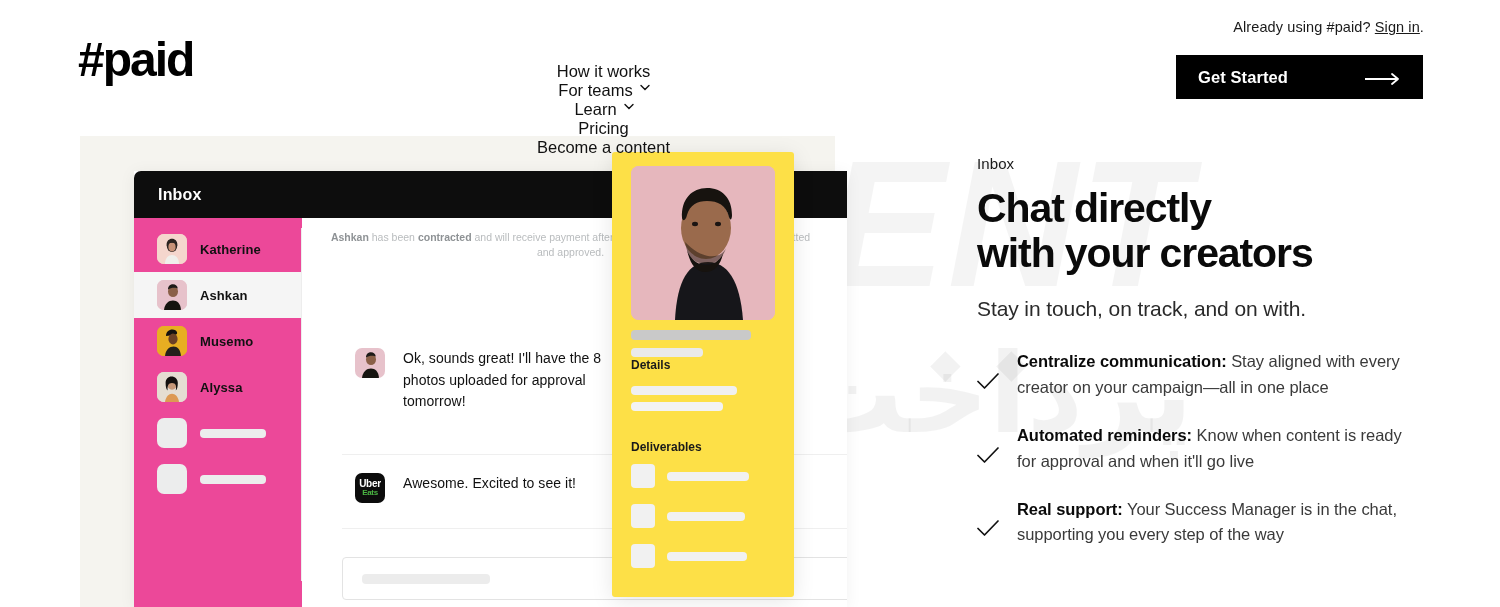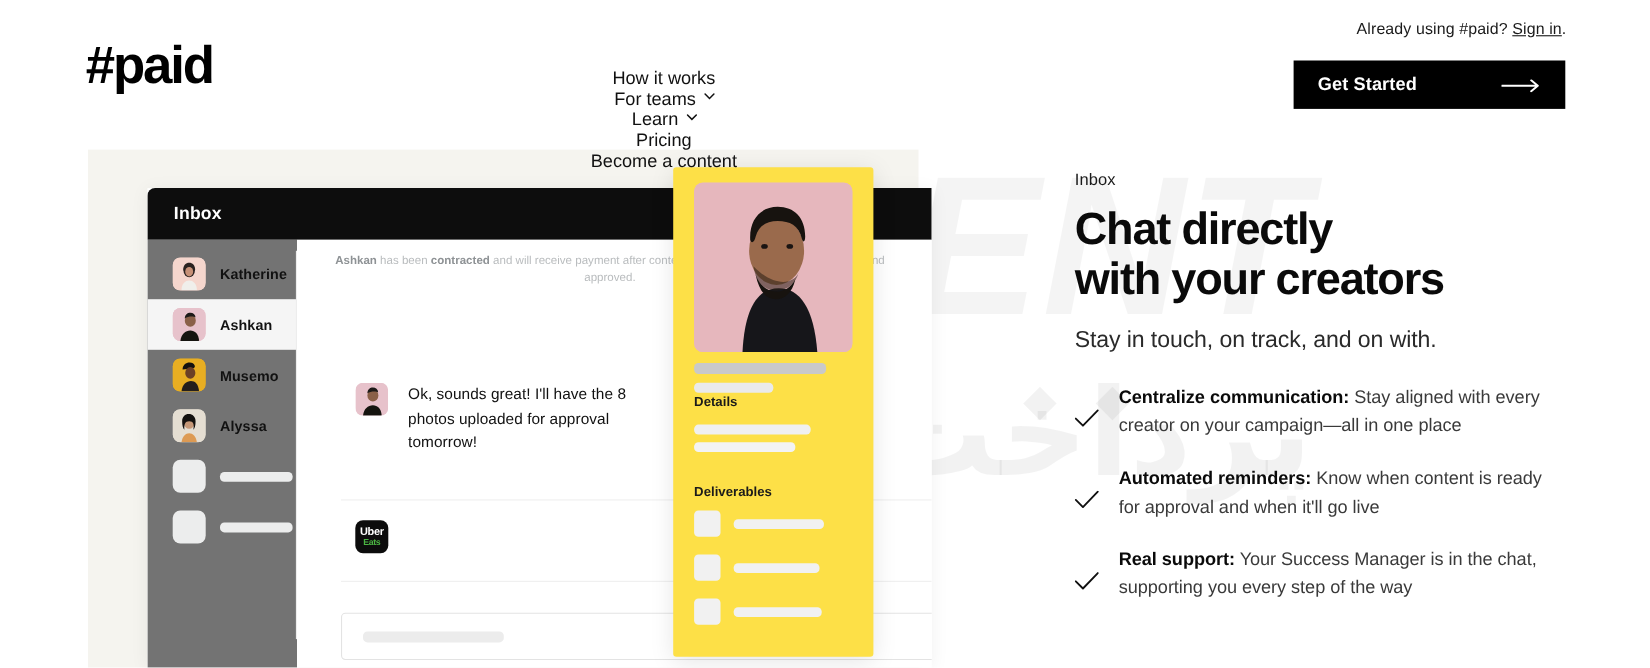--- a/index.html
+++ b/index.html
@@ -87,21 +87,21 @@
     overflow: hidden;
   }
   .app-topbar {
     position: absolute; left: 0; top: 0; width: 713px; height: 47px;
     background: #0d0d0d; border-top-left-radius: 7px;
     display: flex; align-items: center; padding-left: 24px;
   }
   .app-topbar .title { color: #fff; font-size: 16px; font-weight: 600; letter-spacing: .2px; }
 
   .app-body { position: absolute; left: 0; top: 47px; width: 713px; height: 389px; display: flex; }
-  .inbox-list { width: 136px; background: #737373; padding-top: 8px; position: relative; }
+  .inbox-list { width: 168px; background: #ec4899; padding-top: 8px; position: relative; }
   .inbox-row {
     display: flex; align-items: center; gap: 13px;
     height: 46px; padding-left: 23px; cursor: pointer;
   }
   .inbox-row.sel { background: #f5f5f5; }
   .avatar {
     width: 30px; height: 30px; border-radius: 7px; flex: none;
     position: relative; overflow: hidden;
   }
   .inbox-name { font-size: 13px; font-weight: 700; color: #111; letter-spacing: .1px; }
@@ -322,20 +322,21 @@
             <span class="msg-text">Ok, sounds great! I'll have the 8 photos uploaded for approval tomorrow!</span>
           </div>
 
           <span class="msg-sep" style="top:236px"></span>
 
           <div class="msg msg-2">
             <span class="ueats">
               <span class="u1">Uber</span>
               <span class="u2">Eats</span>
             </span>
+            <span class="msg-text">Awesome. Excited to see it!</span>
           </div>
 
           <span class="msg-sep" style="top:310px"></span>
 
           <div class="composer">
             <span class="ph"></span>
           </div>
         </div>
 
       </div>

